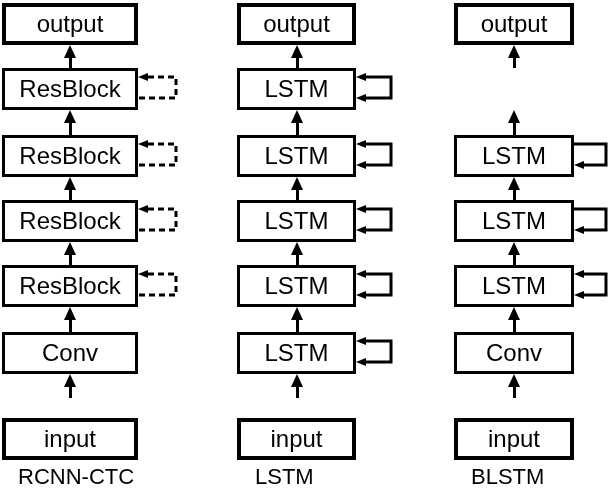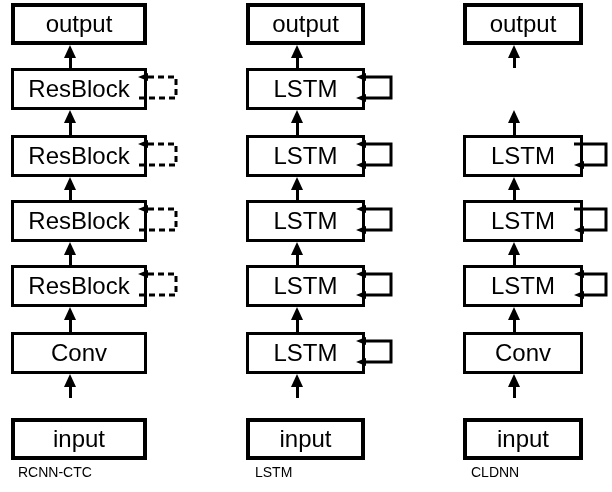--- a/index.html
+++ b/index.html
@@ -9,21 +9,21 @@
     font-family:"Liberation Sans", sans-serif; color:#000; overflow:hidden;
   }
   .col { position:absolute; top:3px; height:482px; }
   .col1 { left:2px;   width:182px; }
   .col2 { left:237px; width:162px; }
   .col3 { left:454px; width:158px; }
 
   .box {
     position:absolute; left:0; height:42px; border:3px solid #000; background:#fff;
     display:flex; align-items:center; justify-content:center;
-    font-size:24px; line-height:1; white-space:nowrap;margin-left:9px;
+    font-size:24px; line-height:1; white-space:nowrap;
   }
   .box.heavy { border-width:4px; }
   .col1 .box { width:136px; }
   .col2 .box { width:119px; }
   .col3 .box { width:120px; }
 
   .r0{top:0px} .r1{top:65px} .r2{top:132px} .r3{top:197px}
   .r4{top:262px} .r5{top:329px} .r6{top:415px}
 
   
@@ -41,21 +41,21 @@
   }
   .g0{top:42px;height:23px} .g1{top:107px;height:25px} .g2{top:174px;height:23px}
   .g3{top:239px;height:23px} .g4{top:304px;height:25px} .g5{top:371px;height:24px}
 
   .loop { position:absolute; }
   .col1 .loop { left:136px; }
   .col2 .loop { left:119px; }
   .col3 .loop { left:120px; }
   .lr1{top:69px} .lr2{top:136px} .lr3{top:201px} .lr4{top:266px} .lr5{top:333px}
 
-  .col-label { position:absolute; top:465px; font-size:14px; line-height:1.1; white-space:nowrap; }
+  .col-label { position:absolute; top:465px; font-size:22px; line-height:1.1; white-space:nowrap; }
   .lab1{left:18px} .lab2{left:255px} .lab3{left:471px}
 </style>
 </head>
 <body>
 
 <div class="canvas">
 
   <div class="col col1">
     <div class="box heavy r0">output</div>
     <div class="arrow g0"></div>
@@ -170,15 +170,15 @@
     <div class="arrow g4"></div>
 
     <div class="box r5">Conv</div>
     <div class="arrow g5"></div>
 
     <div class="box heavy r6">input</div>
   </div>
 
   <div class="col-label lab1">RCNN-CTC</div>
   <div class="col-label lab2">LSTM</div>
-  <div class="col-label lab3">CLDNN</div>
+  <div class="col-label lab3">BLSTM</div>
 
 </div>
 
 </body></html>

